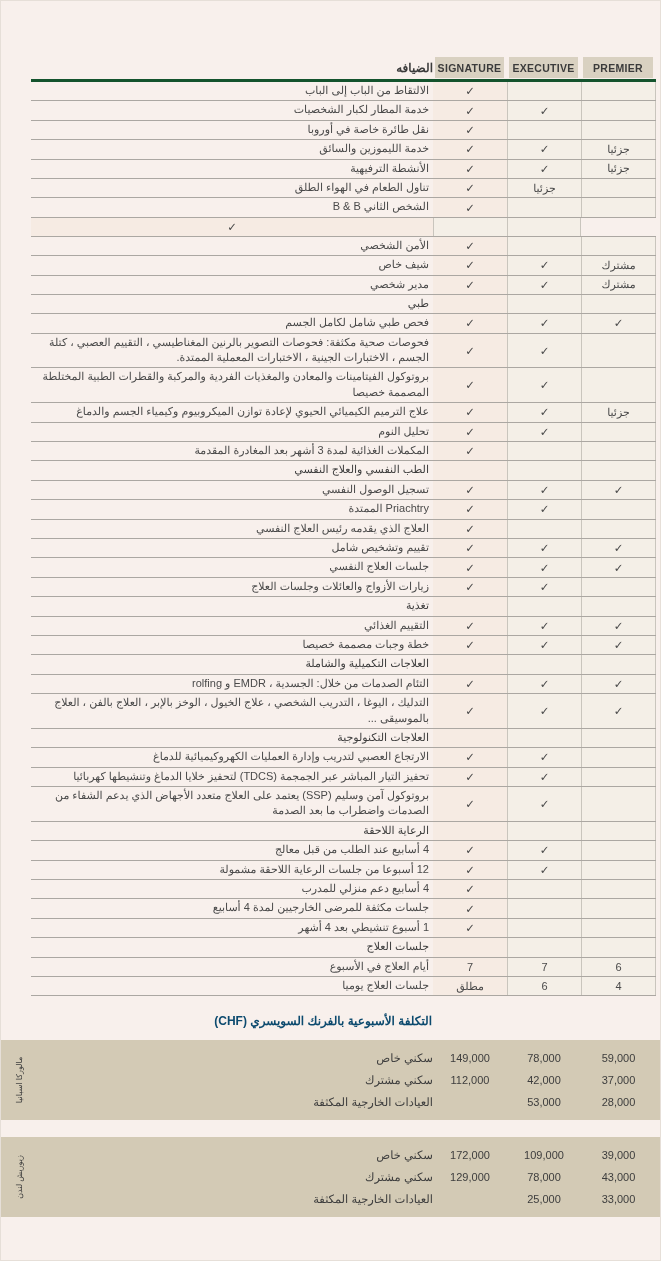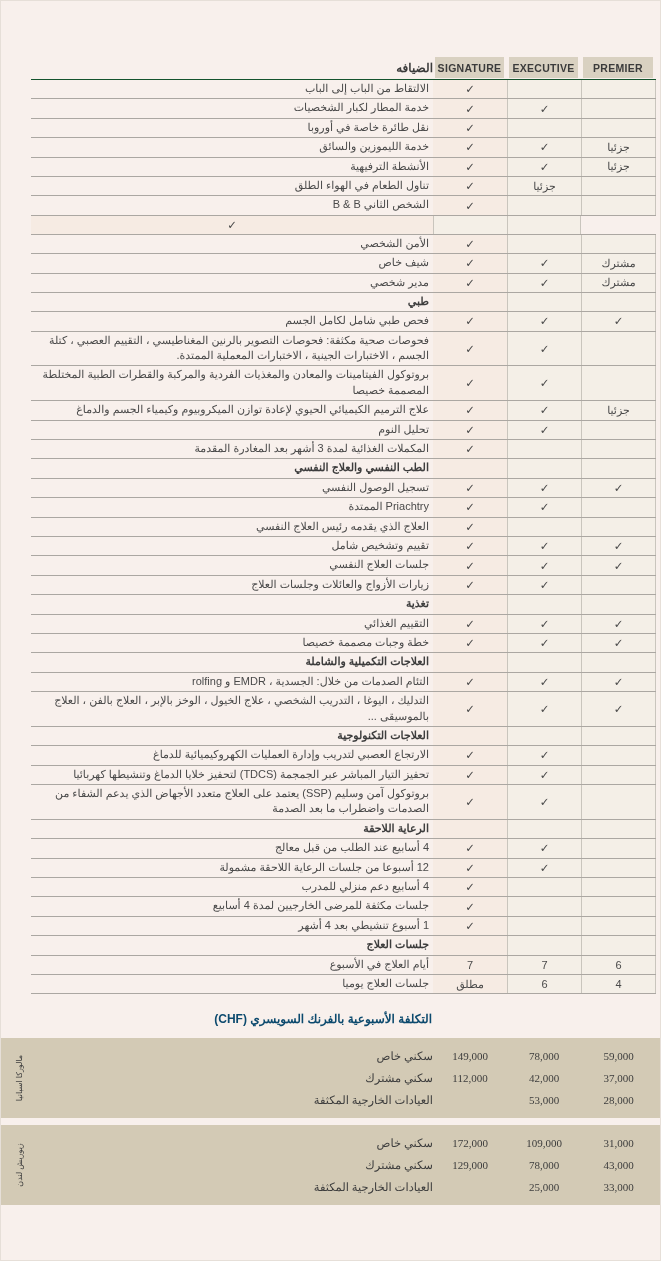--- a/index.html
+++ b/index.html
@@ -4,41 +4,41 @@
 <style>
   html,body { margin:0; padding:0; background:#e9e2dc; }
   .page {
     width:661px; height:1261px; box-sizing:border-box; position:relative;
     background:#f8f0ec; border:1px solid #e6dfd8; overflow:hidden;
     font-family:"Liberation Sans", sans-serif; color:#4a4a4a;
   }
   
   .table { margin:56px 4px 0 30px; }
   .grid { display:grid; grid-template-columns:1fr 74px 74px 75px; }
-  .thead { height:22px; border-bottom:1px solid #14532d; }
+  .thead { height:22px; border-bottom:3px solid #14532d; }
   .th-f { direction:rtl; text-align:right; font-weight:bold; font-size:12px;
           color:#3c3c3c; align-self:center; padding-left:6px; }
   .th-v { background:#d9d1c1; margin:0 3px 1px 2px; display:flex; align-items:center;
           justify-content:center; font-weight:bold; font-size:10.5px;
           letter-spacing:.3px; color:#3b3b3b; }
   .row { border-bottom:1px solid #aba7a2; min-height:18px; }
   .cell-f { direction:rtl; text-align:right; font-size:11px; line-height:1.4;
             padding:1px 4px 2px 8px; align-self:center; }
-  .row.section .cell-f { font-weight:bold; color:#3d3d3d; }
+  .row.section .cell-f { font-weight:normal; color:#3d3d3d; }
   .cell-v { display:flex; align-items:center; justify-content:center;
             font-size:11px; color:#4a4a4a; direction:rtl; }
   .cell-v.sig { background:#f6ebe3; }
   .cell-v.exe { background:#f4efe7; border-left:1px solid #c9c5bd; }
   .cell-v.pre { background:#f4efe7; border-left:1px solid #c9c5bd; border-right:1px solid #c9c5bd; }
   .check { font-size:11.5px; color:#4c4c4c; }
   
   .cost-title { margin:18px 228px 12px 0; direction:rtl; text-align:right;
                 font-weight:bold; font-size:12px; color:#0c4a6e; }
-  .group { position:relative; background:#d3cab5; margin-bottom:7px;
-           padding:7px 4px 7px 30px;font-family:Liberation Serif, serif; }
+  .group { position:relative; background:#d3cab5; margin-bottom:17px;
+           padding:7px 4px 7px 30px; }
   .group-row { display:grid; grid-template-columns:1fr 74px 74px 75px;
                height:22px; align-items:center; }
   .g-label { direction:rtl; text-align:right; font-size:11.5px; color:#3d3d3d; padding-left:10px; }
   .g-val { text-align:center; font-size:11px; color:#3d3d3d; }
   .loc-label { position:absolute; left:18px; top:50%;
                transform:translate(-50%,-50%) rotate(-90deg);
                white-space:nowrap; font-size:8px; color:#3d3d3d; direction:rtl; }
 </style>
 </head>
 <body>
@@ -500,21 +500,21 @@
           <div class="g-val">53,000</div>
           <div class="g-val">28,000</div>
         </div>
       </div>
       <div class="group">
         <div class="loc-label">زيوريش لندن</div>
         <div class="group-row">
           <div class="g-label">سكني خاص</div>
           <div class="g-val">172,000</div>
           <div class="g-val">109,000</div>
-          <div class="g-val">31,000</div>
+          <div class="g-val">39,000</div>
         </div>
         <div class="group-row">
           <div class="g-label">سكني مشترك</div>
           <div class="g-val">129,000</div>
           <div class="g-val">78,000</div>
           <div class="g-val">43,000</div>
         </div>
         <div class="group-row">
           <div class="g-label">العيادات الخارجية المكثفة</div>
           <div class="g-val"></div>

